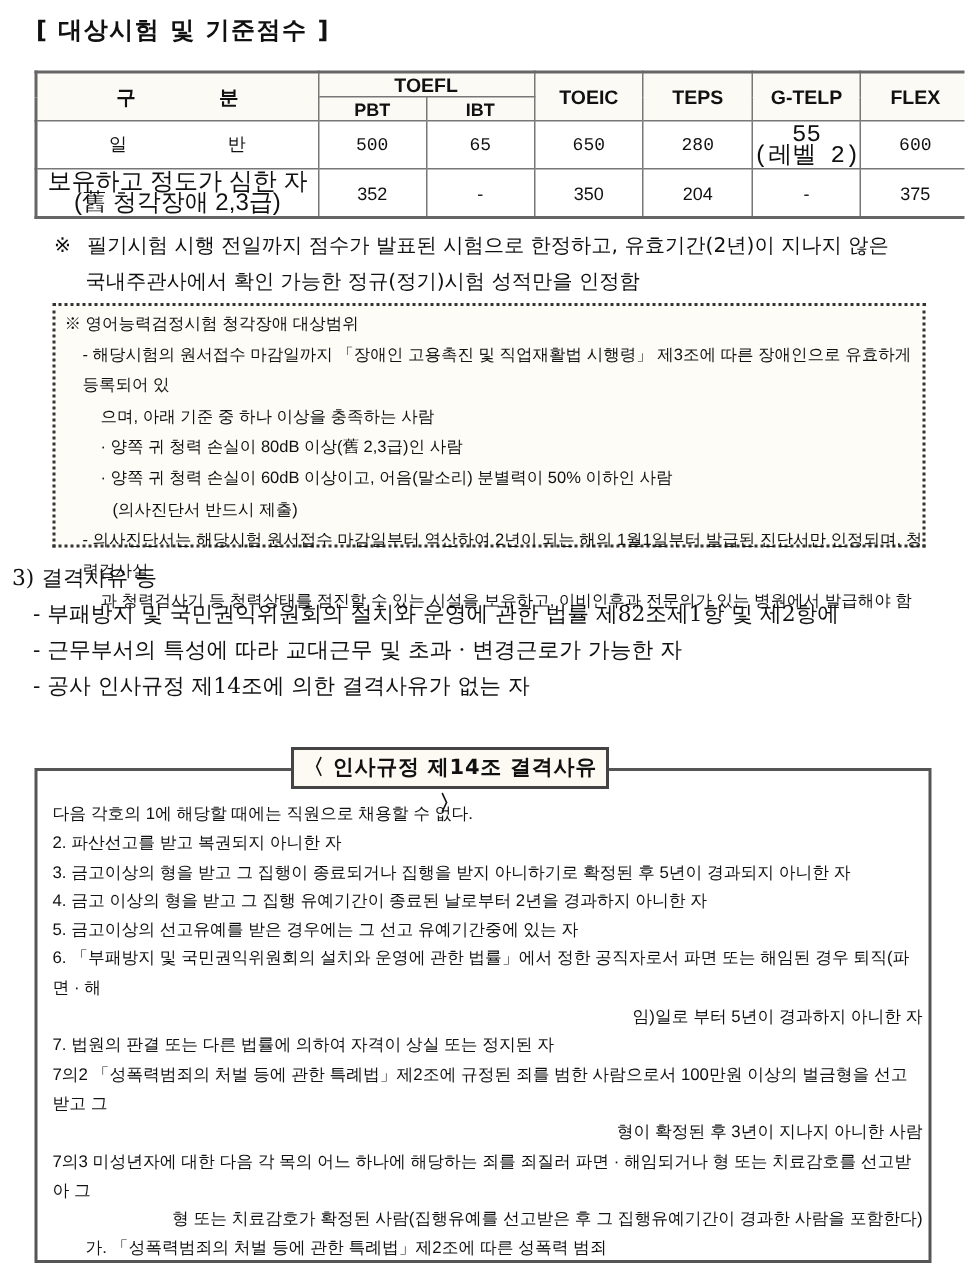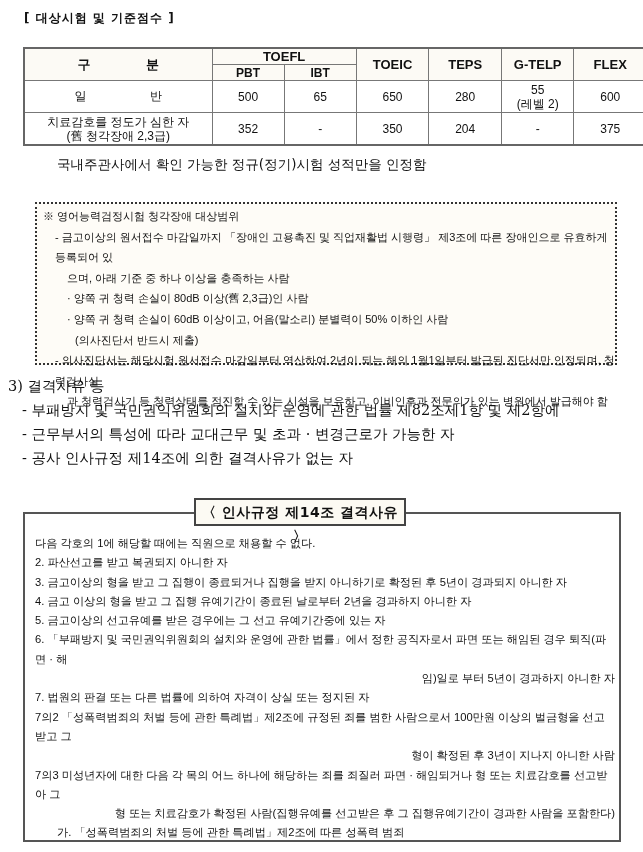--- a/index.html
+++ b/index.html
@@ -2,37 +2,37 @@
 <html><head>
   <meta charset="utf-8">
   <style>
     html, body { margin: 0; padding: 0; background: #ffffff; }
     body {
       width: 643px; height: 852px; position: relative; overflow: hidden;
       font-family: "DejaVu Sans", sans-serif; color: #111;
     }
     .title {
       position: absolute; left: 24px; top: 10px;
-      font-size: 12px; font-weight: bold; letter-spacing: 1px;
+      font-size: 16px; font-weight: bold; letter-spacing: 1px;
     }
     table.scores {
       position: absolute; left: 23px; top: 47px;
       width: 625px; border-collapse: collapse;
       font-family: "Liberation Sans", sans-serif; font-size: 12px;
       border: 2px solid #666;
     }
     table.scores td, table.scores th {
       border: 1px solid #777; text-align: center; padding: 0;
     }
     table.scores th { background: #fcfaf5; font-weight: bold; font-size: 13px; }
     table.scores th.sub { font-size: 12px; height: 15px; }
     table.scores tr.hdr1 th { height: 15px; }
-    table.scores tr.row1 td { height: 31px; }
+    table.scores tr.row1 td { height: 31px; font-family: Liberation Mono, monospace; }
     table.scores tr.row2 td { height: 31px; }
-    .cell-2line { line-height: 14px; font-size: 12px; }
+    .cell-2line { line-height: 14px; font-size: 16px; }
     .gubun { letter-spacing: 26px; padding-left: 26px !important; }
     .ilban { letter-spacing: 30px; padding-left: 30px !important; }
 
     .note {
       position: absolute; left: 36px; top: 152px; width: 590px;
       font-size: 13.5px; line-height: 24px;
     }
     .note .mark { display: inline-block; width: 22px; }
     .note .cont { padding-left: 21px; }
 
@@ -97,40 +97,41 @@
     <td>650</td>
     <td>280</td>
     <td class="cell-2line">
       <div>55</div>
       <div>(레벨 2)</div>
     </td>
     <td>600</td>
   </tr>
   <tr class="row2">
     <td class="cell-2line">
-      <div>치료감호를 정도가 심한 자</div>
+      <div>보유하고 정도가 심한 자</div>
       <div>(舊 청각장애 2,3급)</div>
     </td>
     <td>352</td>
     <td>-</td>
     <td>350</td>
     <td>204</td>
     <td>-</td>
     <td>375</td>
   </tr>
 </tbody>
   </table>
 
 <div class="note">
+  <div><span class="mark">※</span><span>필기시험 시행 전일까지 점수가 발표된 시험으로 한정하고, 유효기간(2년)이 지나지 않은</span></div>
   <div class="cont">국내주관사에서 확인 가능한 정규(정기)시험 성적만을 인정함</div>
 </div>
 
 <div class="dotted-box">
   <div>※ 영어능력검정시험 청각장애 대상범위</div>
-  <div class="l1">- 금고이상의 원서접수 마감일까지 「장애인 고용촉진 및 직업재활법 시행령」 제3조에 따른 장애인으로 유효하게 등록되어 있</div>
+  <div class="l1">- 해당시험의 원서접수 마감일까지 「장애인 고용촉진 및 직업재활법 시행령」 제3조에 따른 장애인으로 유효하게 등록되어 있</div>
   <div class="l1c">으며, 아래 기준 중 하나 이상을 충족하는 사람</div>
   <div class="l2">· 양쪽 귀 청력 손실이 80dB 이상(舊 2,3급)인 사람</div>
   <div class="l2">· 양쪽 귀 청력 손실이 60dB 이상이고, 어음(말소리) 분별력이 50% 이하인 사람</div>
   <div class="l2c">(의사진단서 반드시 제출)</div>
   <div class="l1">- 의사진단서는 해당시험 원서접수 마감일부터 역산하여 2년이 되는 해의 1월1일부터 발급된 진단서만 인정되며, 청력검사실</div>
   <div class="l1c">과 청력검사기 등 청력상태를 점진할 수 있는 시설을 보유하고, 이비인후과 전문의가 있는 병원에서 발급해야 함</div>
 </div>
 
 <div class="sec3">
   <div>3) 결격사유 등</div>

